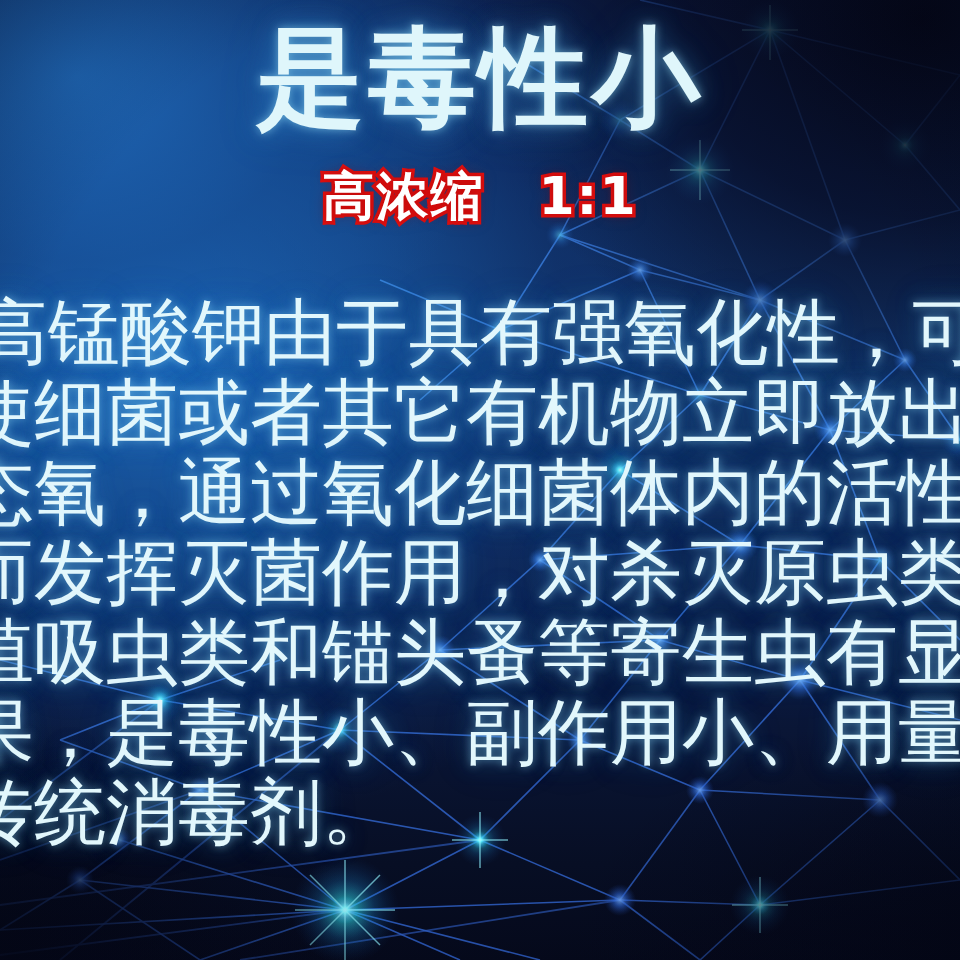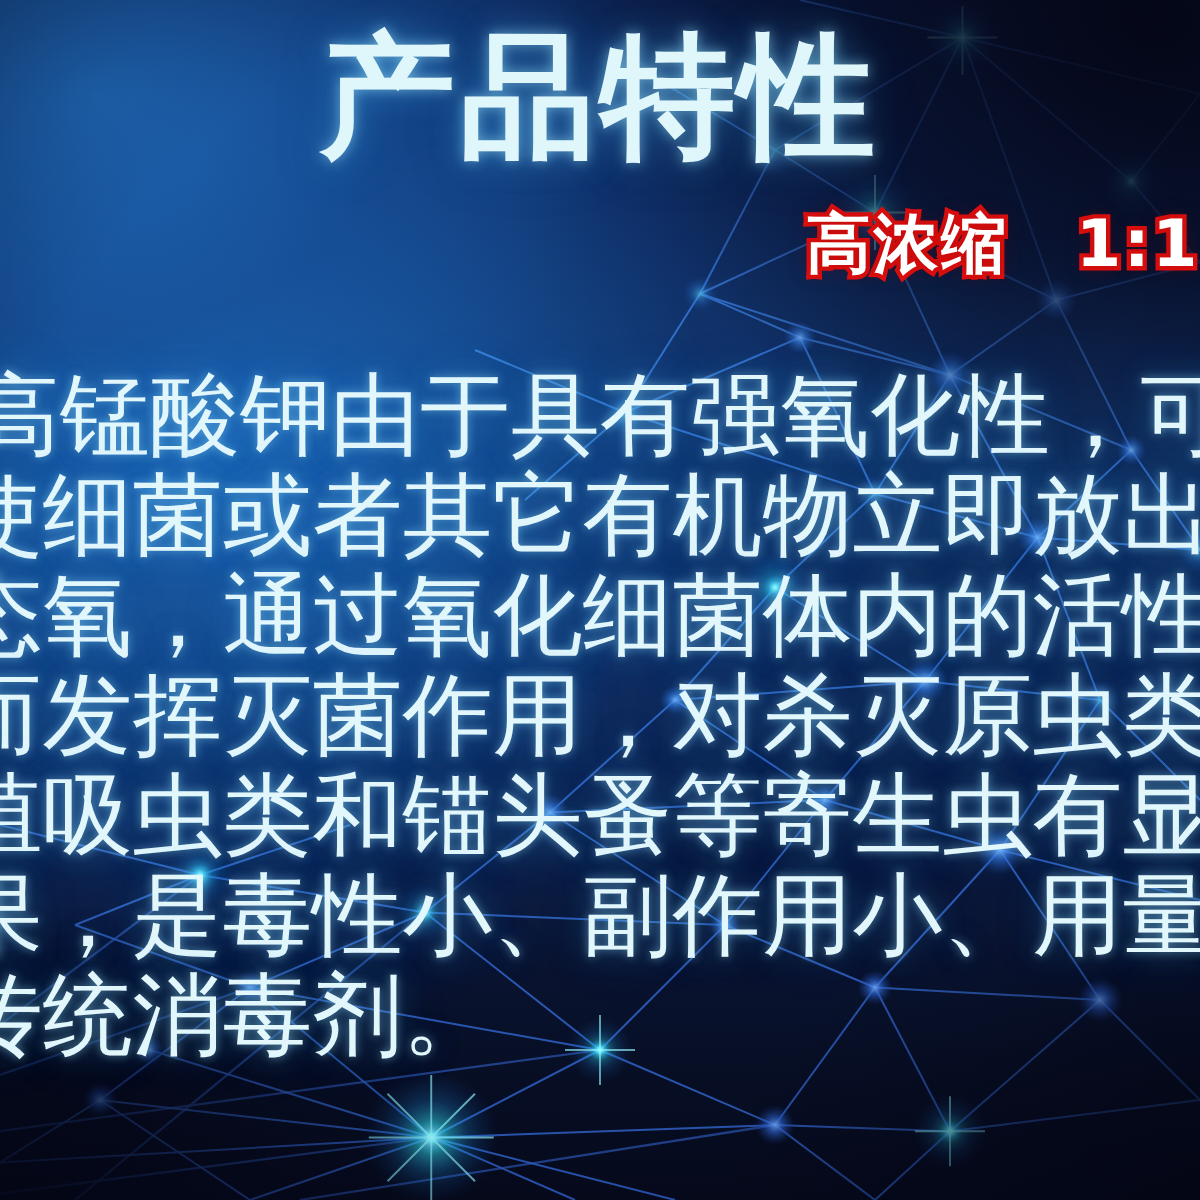--- a/index.html
+++ b/index.html
@@ -99,21 +99,21 @@
       0 0 26px rgba(70,170,235,0.45),
       0 0 48px rgba(40,130,215,0.30);
     white-space: nowrap;
   }
 
   .subtitle {
     position: absolute;
     top: 168px;
     left: 0;
     right: 0;
-    text-align: right;
+    text-align: center;
     font-size: 52px;
     line-height: 1.1;
     font-weight: 700;
     letter-spacing: 2px;
     white-space: pre;
     color: #ffffff;
     -webkit-text-stroke: 7px #e01010;
     paint-order: stroke fill;
     text-shadow:
       0 0 6px rgba(190,10,10,0.55),
@@ -329,21 +329,21 @@
       <path d="M760 877 L760 933 M732 905 L788 905"></path>
     </g>
   </svg>
 
   <div class="bg-layer bg-dark-topright"></div>
   <div class="bg-layer bg-dark-bottom"></div>
   <div class="bg-layer bg-vignette"></div>
 
   <div class="content">
 
-    <div class="title">产品特性</div>
+    <div class="title">是毒性小</div>
 
     <div class="subtitle">高浓缩　1:1</div>
 
     <div class="body-block">
       <div class="body-line indent">高锰酸钾由于具有强氧化性，可</div>
       <div class="body-line">促使细菌或者其它有机物立即放出新</div>
       <div class="body-line">生态氧，通过氧化细菌体内的活性基</div>
       <div class="body-line">因而发挥灭菌作用，对杀灭原虫类、</div>
       <div class="body-line">单殖吸虫类和锚头蚤等寄生虫有显著</div>
       <div class="body-line">效果，是毒性小、副作用小、用量小</div>

